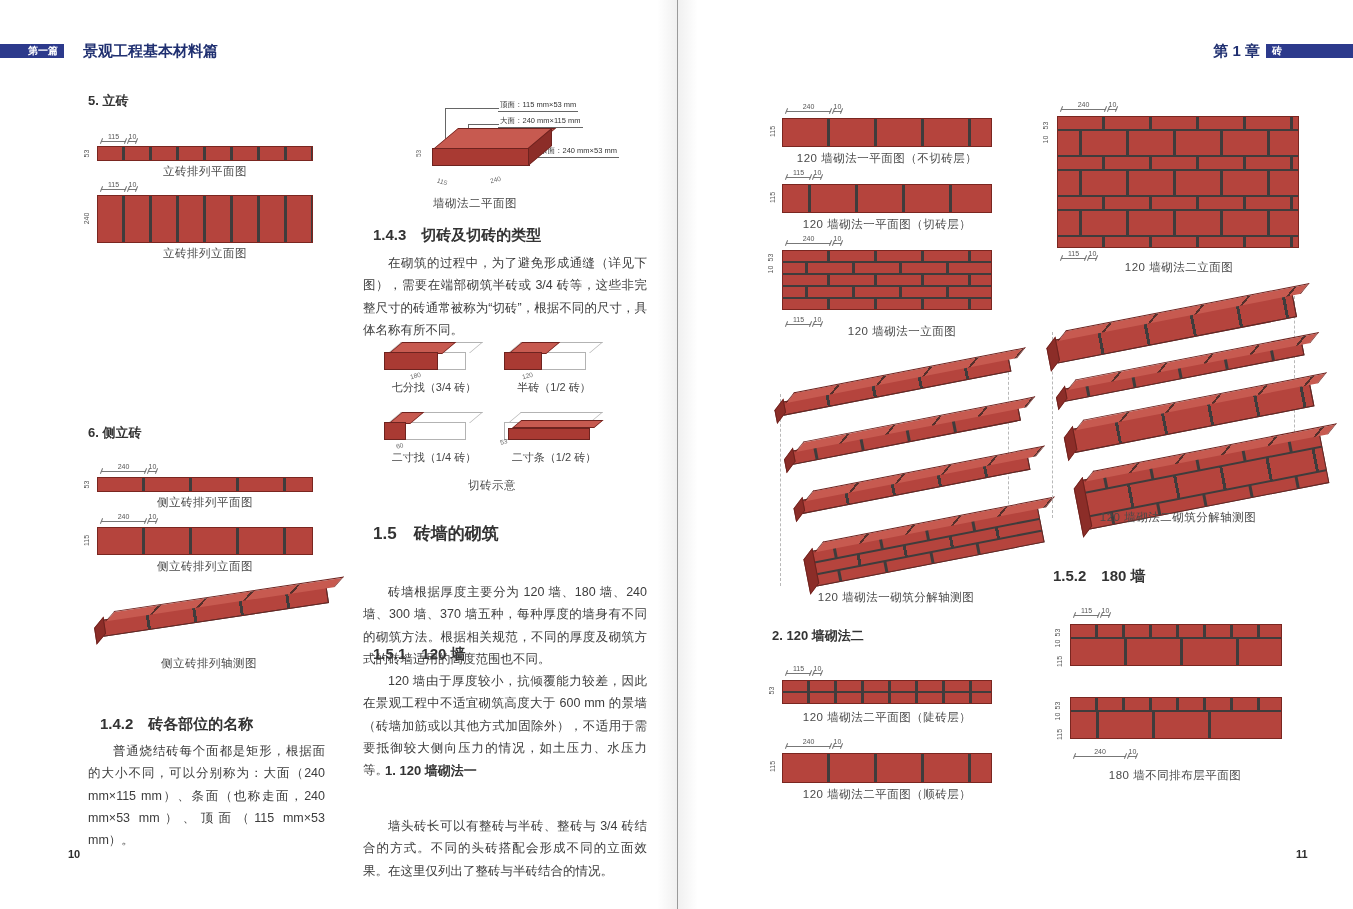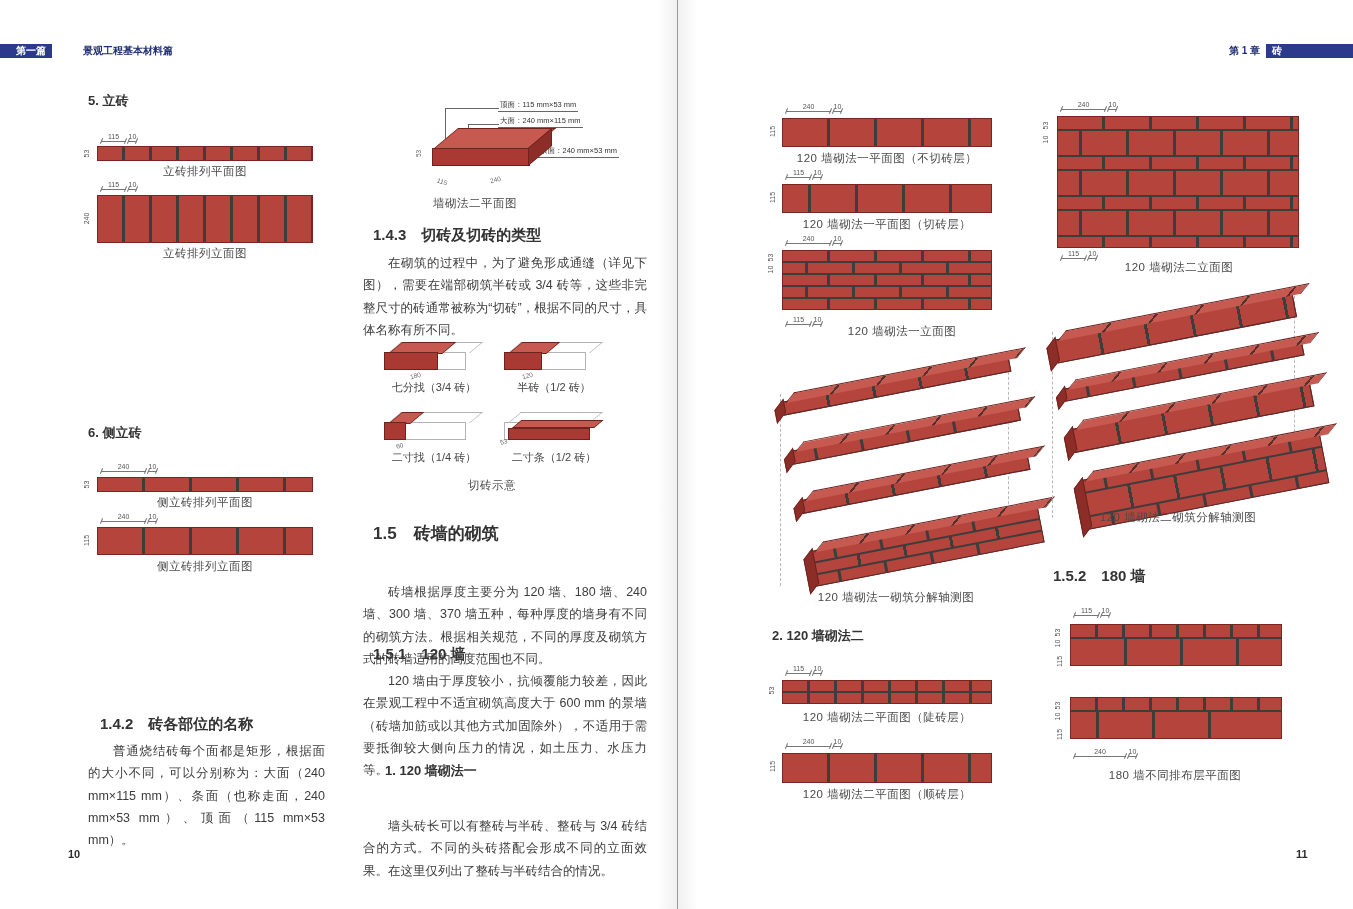--- a/index.html
+++ b/index.html
@@ -7,21 +7,21 @@
     position:relative; width:1353px; height:909px; overflow:hidden;
     background:#ffffff;
     font-family:"Liberation Sans","DejaVu Sans",sans-serif;
     color:#3c3c3c;
   }
   .abs { position:absolute; }
 
   
   .hdr-bar { position:absolute; background:#2c3a8c; height:14px; }
   .hdr-bar span { display:block; color:#fff; font-size:10px; font-weight:bold; line-height:14px; }
-  .hdr-title { position:absolute; font-size:10px; font-weight:bold; color:#203071; line-height:14px; }
+  .hdr-title { position:absolute; font-size:15px; font-weight:bold; color:#203071; line-height:14px; }
   .pagenum { position:absolute; font-size:11px; font-weight:bold; color:#2e2e2e; }
 
   
   .h-num   { position:absolute; font-size:13px; font-weight:bold; color:#333; }
   .h-mid   { position:absolute; font-size:15px; font-weight:bold; color:#333; }
   .h-big   { position:absolute; font-size:17px; font-weight:bold; color:#333; }
   .body-p  { position:absolute; font-size:12.5px; line-height:1.78; text-align:justify; color:#3c3c3c; text-indent:2em; }
   .cap { position:absolute; text-align:center; font-size:11.5px; color:#4a4a4a; letter-spacing:.5px; }
 
   
@@ -83,21 +83,21 @@
   
   .spine { position:absolute; left:677px; top:0; width:1px; height:909px; background:#9a9a9a; }
   .spine-sh-l { position:absolute; left:657px; top:0; width:20px; height:909px; background:linear-gradient(90deg,rgba(0,0,0,0),rgba(0,0,0,.06)); }
   .spine-sh-r { position:absolute; left:678px; top:0; width:20px; height:909px; background:linear-gradient(90deg,rgba(0,0,0,.06),rgba(0,0,0,0)); }
 </style>
 </head>
 <body>
 
 <div id="canvas">
 
-  <div class="hdr-bar" style="left:0;top:44px;width:52px;">
+  <div class="hdr-bar" style="left:0;top:44px;width:64px;">
     <span style="text-align:right;padding-right:6px;">第一篇</span>
   </div>
   <div class="hdr-title" style="left:83px;top:44px;">景观工程基本材料篇</div>
 
   <div class="h-num" style="left:88px;top:92px;">5. 立砖</div>
 
   <div class="abs" style="left:97px;top:130px;width:216px;">
     <div class="dimh" style="left:4px;top:3px;width:25px;"><span>115</span></div>
     <div class="dimh" style="left:31px;top:3px;width:9px;"><span>10</span></div>
     <div class="dimv" style="left:-14px;top:20px;">
@@ -133,20 +133,26 @@
   <div class="abs" style="left:97px;top:510px;width:216px;">
     <div class="dimh" style="left:4px;top:3px;width:45px;"><span>240</span></div>
     <div class="dimh" style="left:51px;top:3px;width:9px;"><span>10</span></div>
     <div class="dimv" style="left:-16px;top:27px;">
         <span>115</span>
       </div>
     <div class="bk p47" style="left:0;top:17px;width:214px;height:26px;"></div>
     <div class="cap" style="left:0;right:0;top:49px;">侧立砖排列立面图</div>
   </div>
 
+  <div class="abs" style="left:95px;top:572px;width:228px;height:100px;">
+    <div class="agrp" style="left:6px;top:48px;transform:rotate(-8.5deg);">
+      <div class="astrip p47" style="width:226px;height:15px;background-repeat:repeat;"></div>
+    </div>
+    <div class="cap" style="left:0;right:0;top:84px;">侧立砖排列轴测图</div>
+  </div>
 
   <div class="h-mid" style="left:100px;top:715px;">1.4.2　砖各部位的名称</div>
   <div class="body-p" style="left:88px;top:740px;width:237px;">普通烧结砖每个面都是矩形，根据面的大小不同，可以分别称为：大面（240 mm×115 mm）、条面（也称走面，240 mm×53 mm）、顶面（115 mm×53 mm）。</div>
 
   <div class="pagenum" style="left:68px;top:848px;">10</div>
 
   <div class="abs" style="left:395px;top:92px;width:260px;height:125px;">
 
     <div class="lead" style="left:50px;top:16px;width:53px;height:42px;border-left:1px solid #666;border-top:1px solid #666;"></div>
     <div class="lead" style="left:73px;top:32px;width:30px;height:30px;border-left:1px solid #666;border-top:1px solid #666;"></div>

